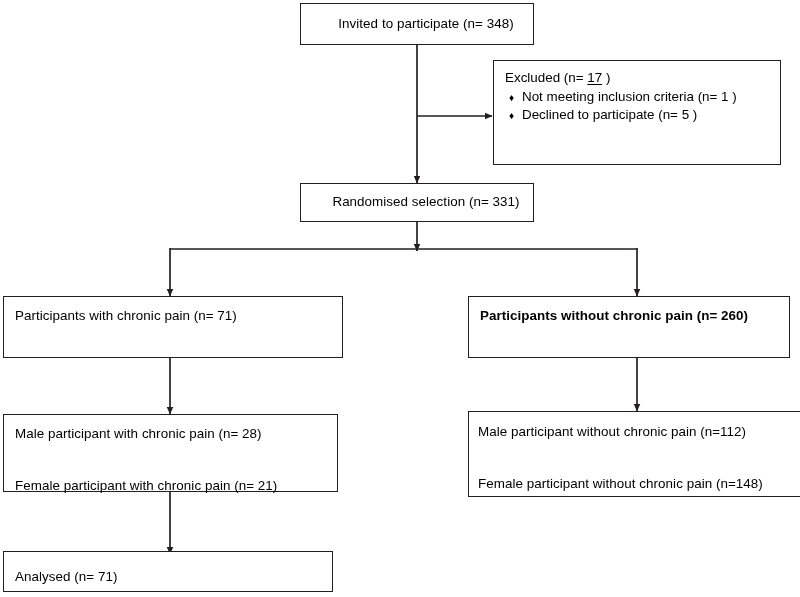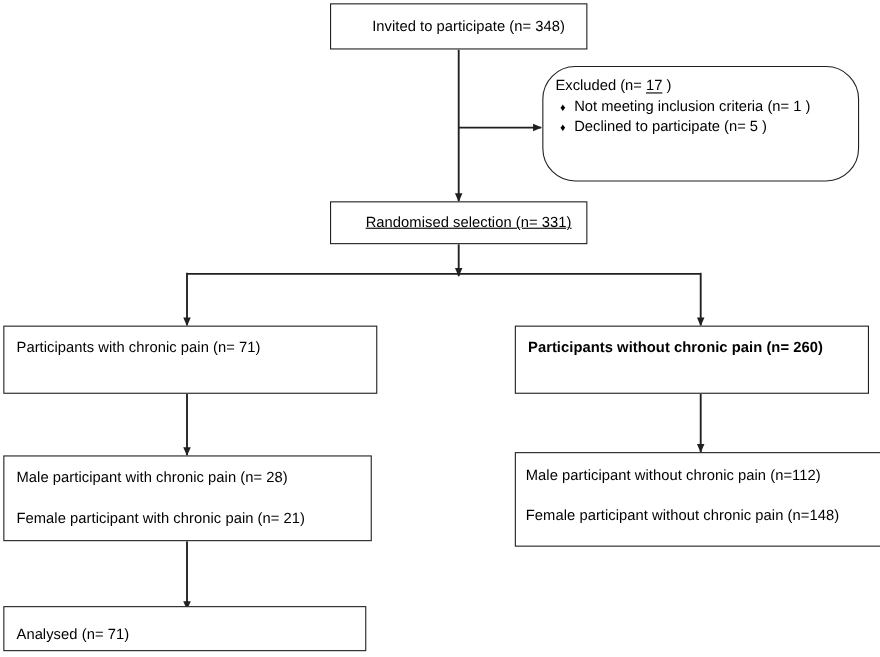--- a/index.html
+++ b/index.html
@@ -46,21 +46,21 @@
     font-size: 13.4px;
     line-height: 1.2;
     white-space: nowrap;
     letter-spacing: 0.05px;
   }
   .node-line.center {
     text-align: center;
     margin-left: 18px;
   }
   .node-line.gap-below {
-    margin-bottom: 21px;
+    margin-bottom: 36px;
   }
   .excl-heading {
     font-size: 13.4px;
     line-height: 1.25;
     white-space: nowrap;
     margin-bottom: 1px;
   }
   .excl-underline {
     text-decoration: underline;
     text-underline-offset: 1.5px;
@@ -112,35 +112,35 @@
 
     <line x1="637" y1="358" x2="637" y2="411" stroke="#231f20" stroke-width="1.7" marker-end="url(#arrowhead)"></line>
 
     <line x1="170" y1="492" x2="170" y2="554" stroke="#231f20" stroke-width="1.7" marker-end="url(#arrowhead)"></line>
   </svg>
 
   <div class="node-box centered" style="left:300px; top:3px; width:234px; height:42px;">
     <div class="node-line center">Invited to participate (n= 348)</div>
   </div>
 
-  <div class="node-box" style="left:493px; top:60px; width:288px; height:105px;border-radius:30px;">
+  <div class="node-box" style="left:493px; top:60px; width:288px; height:105px;">
     <div class="excl-heading"><span>Excluded (n= </span><span class="excl-underline">17</span><span> )</span></div>
     <ul class="excl-list">
       <li class="excl-item">
         <span class="excl-bullet">♦</span>
         <span>Not meeting inclusion criteria (n= 1 )</span>
       </li>
       <li class="excl-item">
         <span class="excl-bullet">♦</span>
         <span>Declined to participate (n= 5 )</span>
       </li>
     </ul>
   </div>
 
-  <div class="node-box centered" style="left:300px; top:183px; width:234px; height:39px;text-decoration:underline;">
+  <div class="node-box centered" style="left:300px; top:183px; width:234px; height:39px;">
     <div class="node-line center">Randomised selection (n= 331)</div>
   </div>
 
   <div class="node-box" style="left:3px; top:296px; width:340px; height:62px; padding-top:11px;">
     <div class="node-line">Participants with chronic pain (n= 71)</div>
   </div>
 
   <div class="node-box" style="left:468px; top:296px; width:322px; height:62px; padding-top:11px;font-weight:bold;">
     <div class="node-line">Participants without chronic pain (n= 260)</div>
   </div>

